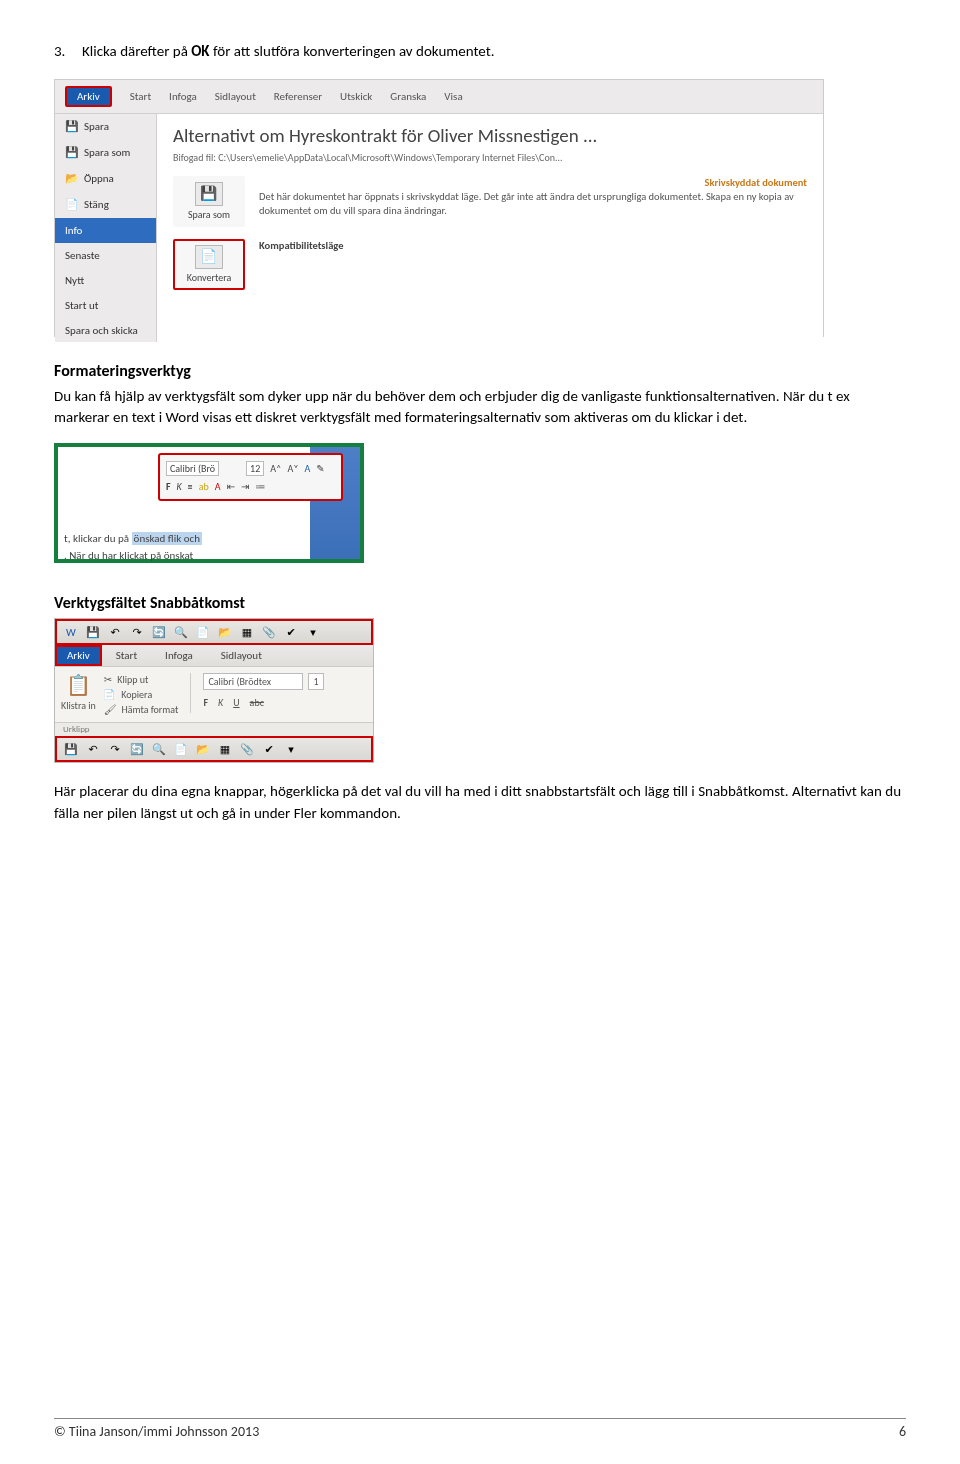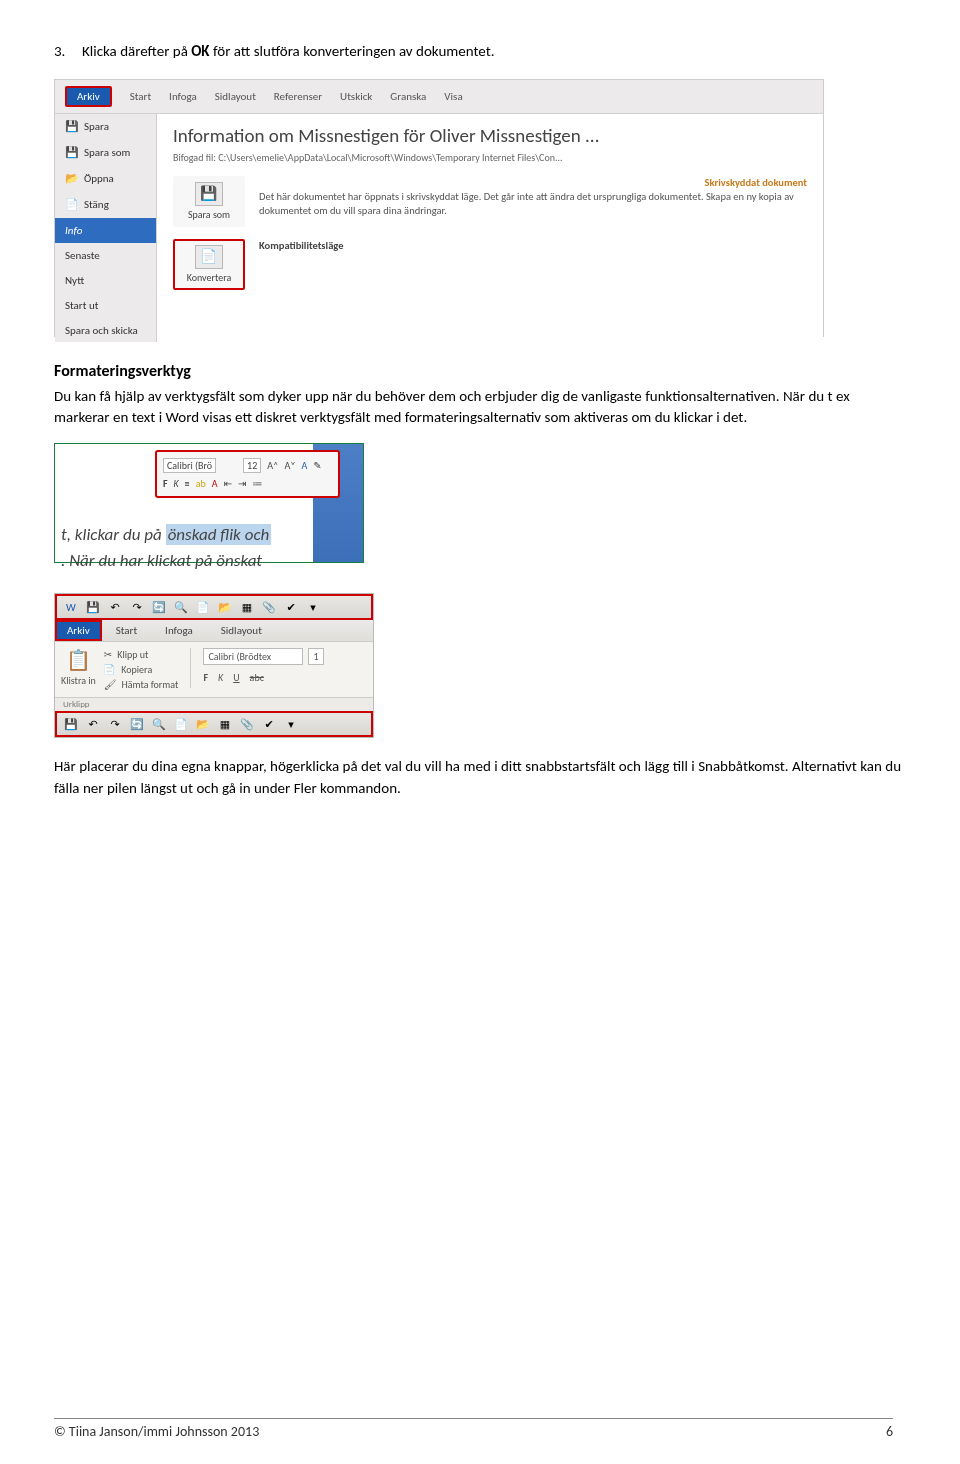--- a/index.html
+++ b/index.html
@@ -67,21 +67,20 @@
   }
   .wis-side-item {
     padding: 6px 10px;
     display: flex;
     align-items: center;
     gap: 5px;
   }
   .wis-side-item.sel {
     background: #2e6cc0;
     color: #fff;
-    font-style: italic;
   }
   .ico {
     width: 14px; height: 14px;
     display: inline-flex; align-items: center; justify-content: center;
     font-size: 11px;
   }
   .wis-main {
     flex: 1;
     background: #fff;
     padding: 10px 16px;
@@ -118,42 +117,42 @@
   .para {
     font-size: 15px;
     line-height: 1.45;
     margin-bottom: 14px;
   }
 
   
   .mini-shot {
     width: 310px;
     height: 120px;
-    border: 1px solid #15803d;
+    border: 4px solid #15803d;
     background: #fff;
     margin: 8px 0 30px 0;
     position: relative;
   }
   .mini-bluebar {
     position: absolute; top:0; right:0; bottom:0; width:50px;
     background: linear-gradient(#4d7fc7, #3b6fb8);
   }
   .mini-popup {
     position: absolute; left: 100px; top: 6px;
     width: 185px;
     background: #f6f6f6;
     border: 2px solid #c00;
     border-radius: 3px;
     padding: 4px 6px;
     font-size: 10px;
     color: #444;
   }
   .mini-row { display:flex; gap:6px; align-items:center; padding:2px 0; }
   .mini-lines {
-    position:absolute; left:6px; top:78px; font-size:17px; color:#444; line-height:1.5;font-style:italic;
+    position:absolute; left:6px; top:84px; font-size:11px; color:#444; line-height:1.5;
   }
   .mini-highlight { background:#bcd5ef; padding:0 2px; }
 
   
   .qa-shot {
     width: 320px;
     border: 1px solid #bbb;
     margin: 6px 0 18px 0;
     font-size: 11px;
     background: #ecebe8;
@@ -186,21 +185,21 @@
     border: 2px solid #c00;
     display:flex; gap:6px; align-items:center;
     padding:3px 6px;
     background: linear-gradient(#e8e7e4,#d9d7d2);
   }
   .vline { width:1px; height: 40px; background:#ccc; margin:0 4px;}
 
   .footer {
     position:absolute;
     bottom: 24px;
-    left: 54px; right:67px;
+    left: 54px; right:54px;
     display:flex; justify-content:space-between;
     font-size: 14px; color:#333;
     border-top:1px solid #888;
     padding-top:4px;
   }
 </style>
 </head>
 <body>
 
 <div class="page">
@@ -249,21 +248,21 @@
             <span>Nytt</span>
           </div>
         <div class="wis-side-item">
             <span>Start ut</span>
           </div>
         <div class="wis-side-item">
             <span>Spara och skicka</span>
           </div>
       </div>
       <div class="wis-main">
-        <div class="wis-title">Information om Missnestigen för Oliver Missnestigen ...</div>
+        <div class="wis-title">Alternativt om Hyreskontrakt för Oliver Missnestigen ...</div>
         <div class="wis-path"><span>Bifogad fil:</span> <span>C:\Users\emelie\AppData\Local\Microsoft\Windows\Temporary Internet Files\Con...</span></div>
 
         <div class="wis-block">
           <div class="wis-btnlike noframe">
             <div class="wis-btn-icon">💾</div>
             <span>Spara som</span>
           </div>
           <div class="wis-text">
             <div class="hl">Skrivskyddat dokument</div>
             <div>Det här dokumentet har öppnats i skrivskyddat läge. Det går inte att ändra det ursprungliga dokumentet. Skapa en ny kopia av dokumentet om du vill spara dina ändringar.</div>
@@ -307,20 +306,21 @@
         <span>⇥</span>
         <span>≔</span>
       </div>
     </div>
     <div class="mini-lines">
       <div><span>t, klickar du på </span><span class="mini-highlight">önskad flik och</span></div>
       <div>. När du har klickat på önskat</div>
     </div>
   </div>
 
+  <div class="section-h">Verktygsfältet Snabbåtkomst</div>
 
   <div class="qa-shot">
     <div class="qa-top">
       <span class="qa-ico" style="color:#1a5aae;">W</span>
       <span class="qa-ico">💾</span>
       <span class="qa-ico">↶</span>
       <span class="qa-ico">↷</span>
       <span class="qa-ico">🔄</span>
       <span class="qa-ico">🔍</span>
       <span class="qa-ico">📄</span>

